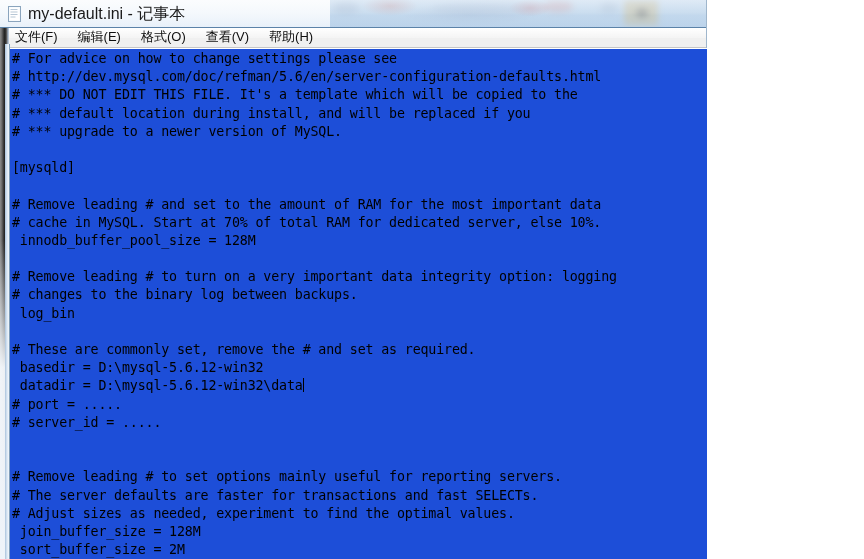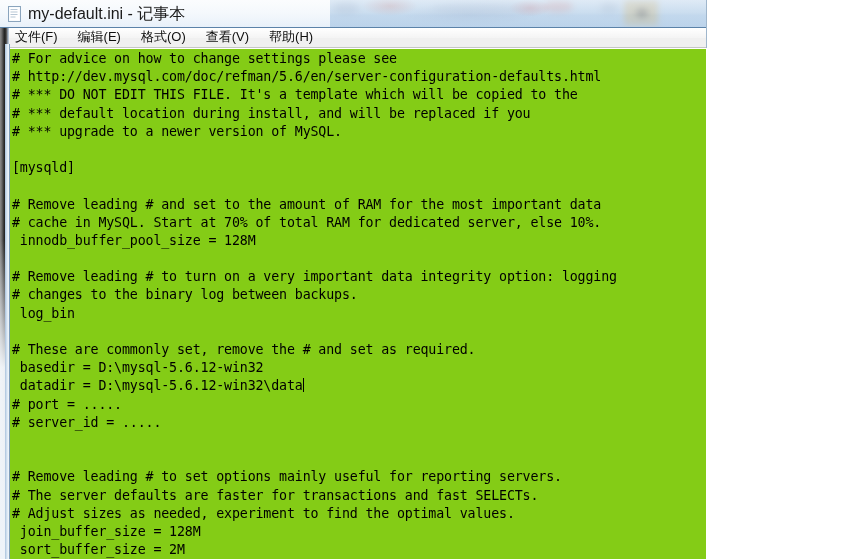--- a/index.html
+++ b/index.html
@@ -187,22 +187,23 @@
     background: #7f9db9;
   }
 
   
   .editor {
     position: absolute;
     left: 10px;
     top: 49px;
     width: 696px;
     height: 510px;
-    background: #84cc16;
+    background: #1d4ed8;
     overflow: hidden;
+    padding-left: 12px;
   }
   .doc {
     position: absolute;
     left: 2px;
     top: 1px;
     width: 900px;
     font-family: "DejaVu Sans Mono", "Liberation Mono", monospace;
     font-size: 13.3px;
     line-height: 18.2px;
     color: #000000;

